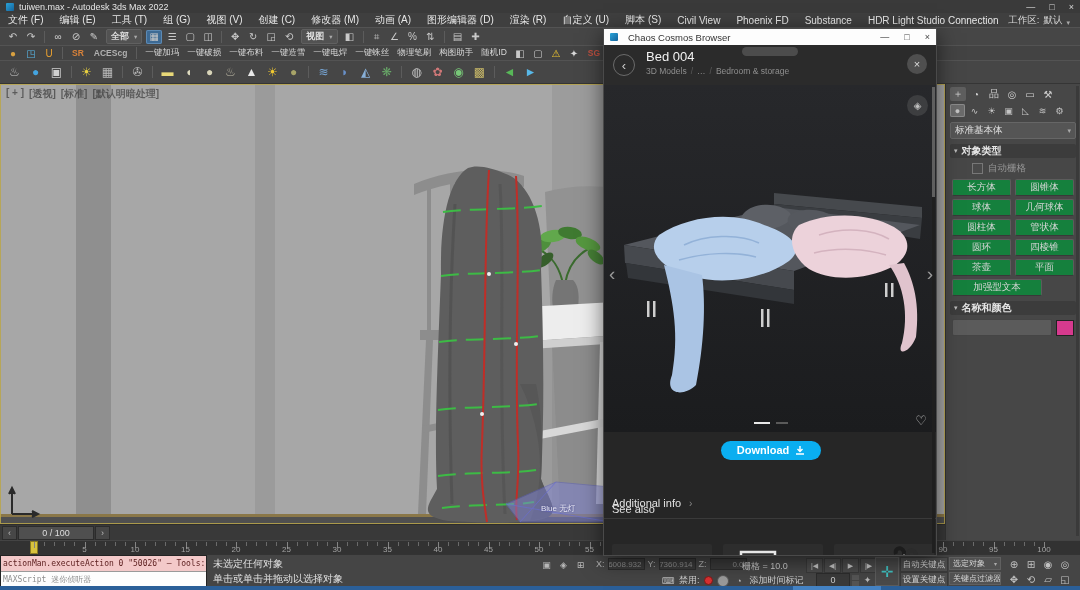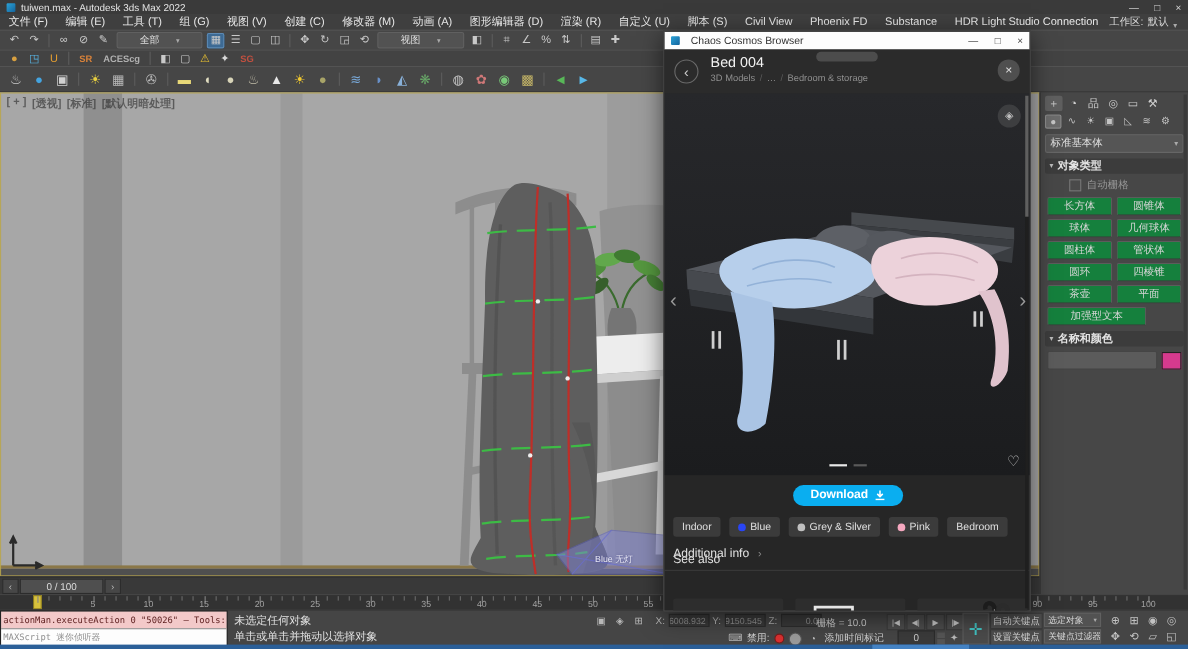--- a/index.html
+++ b/index.html
@@ -23,22 +23,22 @@
         border-top:1px solid #535353;box-sizing:border-box;padding:0 4px;}
   #tb1{top:27px;height:18px;}
   #tb2{top:45px;height:15px;background:#434343;}
   #tb3{top:60px;height:24px;border-bottom:1px solid #353535;}
   .tbi{display:inline-flex;align-items:center;justify-content:center;width:16px;height:14px;margin:0 1px;
        font-size:10px;color:#c9c9c9;border-radius:2px;white-space:nowrap;}
   .tbi.wide{width:auto;padding:0 4px;font-size:8.5px;font-weight:bold;}
   .tbi.hl{background:#3d6a94;box-shadow:inset 0 0 0 1px #5d8ab4;}
   #tb3 .tbi{width:19px;height:20px;font-size:12px;}
   .tbsep{width:1px;height:12px;background:#5c5c5c;margin:0 4px;flex:none;}
-  .tbdd{display:inline-flex;align-items:center;gap:15px;background:#525252;border:1px solid #606060;height:13px;
-        padding:0 20px;font-size:9px;color:#ddd;border-radius:2px;margin:0 3px;white-space:nowrap;}
+  .tbdd{display:inline-flex;align-items:center;gap:5px;background:#525252;border:1px solid #606060;height:13px;
+        padding:0 4px;font-size:9px;color:#ddd;border-radius:2px;margin:0 3px;white-space:nowrap;font-weight:bold;}
   .tbdd .caret{font-size:6.5px;color:#aaa;}
   .script-btn{font-size:8.5px;color:#d8d8d8;padding:0 4px;height:100%;display:inline-flex;align-items:center;white-space:nowrap;}
   
   #viewport{position:absolute;left:0;top:84px;width:945px;height:440px;background:#a7a7a7;
             outline:1px solid rgba(186,166,74,.85);outline-offset:-1px;overflow:hidden;}
   #vplabel{position:absolute;left:6px;top:3px;z-index:5;display:flex;gap:5px;}
   #vplabel span{font-size:10px;font-weight:bold;color:rgba(45,45,45,.62);}
   .vray-label{position:absolute;left:541px;top:419px;z-index:6;font-size:8px;color:#e9e9f4;text-shadow:0 0 2px #44448a;}
   
   #timeslider{position:absolute;left:0;top:524px;width:945px;height:16px;background:#393939;display:flex;align-items:center;
@@ -241,20 +241,31 @@
 
   <div id="tb2" class="tbar">
     <span style="display:flex;align-items:center">
         <span class="tbi" style="color: rgb(216, 160, 64);">●</span>
         <span class="tbi" style="color: rgb(88, 184, 232);">◳</span>
         <span class="tbi" style="color: rgb(232, 160, 48);">U</span>
         <span class="tbsep"></span>
         <span class="tbi wide" style="color: rgb(216, 130, 58);">SR</span>
         <span class="tbi wide" style="color: rgb(176, 176, 176);">ACEScg</span>
         <span class="tbsep"></span>
+      </span>
+    <span style="display:flex;height:100%">
+        <span class="script-btn">一键加玛</span>
+        <span class="script-btn">一键破损</span>
+        <span class="script-btn">一键布料</span>
+        <span class="script-btn">一键造雪</span>
+        <span class="script-btn">一键电焊</span>
+        <span class="script-btn">一键蛛丝</span>
+        <span class="script-btn">物理笔刷</span>
+        <span class="script-btn">构图助手</span>
+        <span class="script-btn">随机ID</span>
       </span>
     <span style="display:flex;align-items:center">
         <span class="tbi">◧</span>
         <span class="tbi">▢</span>
         <span class="tbi" style="color: rgb(232, 192, 48);">⚠</span>
         <span class="tbi" style="color: rgb(216, 216, 216);">✦</span>
         <span class="tbi wide" style="color: rgb(192, 80, 64);">SG</span>
       </span>
   </div>
 
@@ -524,21 +535,21 @@
     <div class="prompt" style="top:17px">单击或单击并拖动以选择对象</div>
     <div id="sbicons">
         <span class="sbi">▣</span>
         <span class="sbi">◈</span>
         <span class="sbi">⊞</span>
       </div>
     <div id="xyz">
       <b>X:</b>
       <span class="coordfield">-6008.932</span>
       <b>Y:</b>
-      <span class="coordfield">-9150.545</span>
+      <span class="coordfield">-7360.914</span>
       <b>Z:</b>
       <span class="coordfield">0.0</span>
     </div>
     <div id="gridlabel">栅格 = 10.0</div>
     <div id="disablerow">
       <span class="sbi">⌨</span>
       <span class="txt">禁用:</span>
       <span class="reddot"></span>
       <span class="greyknob"></span>
       <span class="sbi">◔</span>
@@ -690,40 +701,20 @@
       <span id="heart">♡</span>
     </div>
     <div id="dlrow">
       <span id="dlbtn" style="background: rgb(10, 174, 240);">
         <span>Download</span>
         <svg width="10" height="10" viewBox="0 0 10 10">
           <path d="M5,1 L5,6 M2.5,4 L5,6.5 L7.5,4 M1,9 L9,9" stroke="#fff" stroke-width="1.4" fill="none"></path>
         </svg>
       </span>
     </div>
-    <div id="tags">
-        <span class="tag">
-          <b>Indoor</b>
-        </span>
-        <span class="tag">
-          <i class="tagdot" style="background: rgb(41, 69, 245);"></i>
-          <b>Blue</b>
-        </span>
-        <span class="tag">
-          <i class="tagdot" style="background: rgb(192, 192, 192);"></i>
-          <b>Grey &amp; Silver</b>
-        </span>
-        <span class="tag">
-          <i class="tagdot" style="background: rgb(246, 168, 192);"></i>
-          <b>Pink</b>
-        </span>
-        <span class="tag">
-          <b>Bedroom</b>
-        </span>
-      </div>
     <div id="addinfo">
       <span class="t">Additional info</span>
       <span class="ch">›</span>
     </div>
     <div id="cdivider"></div>
     <div id="seealso">See also</div>
     <div id="thumbs">
       <div class="thumb">
         <svg width="100" height="41" viewBox="0 0 100 41">
           <ellipse cx="38" cy="24" rx="14" ry="7" fill="#3f7a33" transform="rotate(-18 38 24)"></ellipse>

